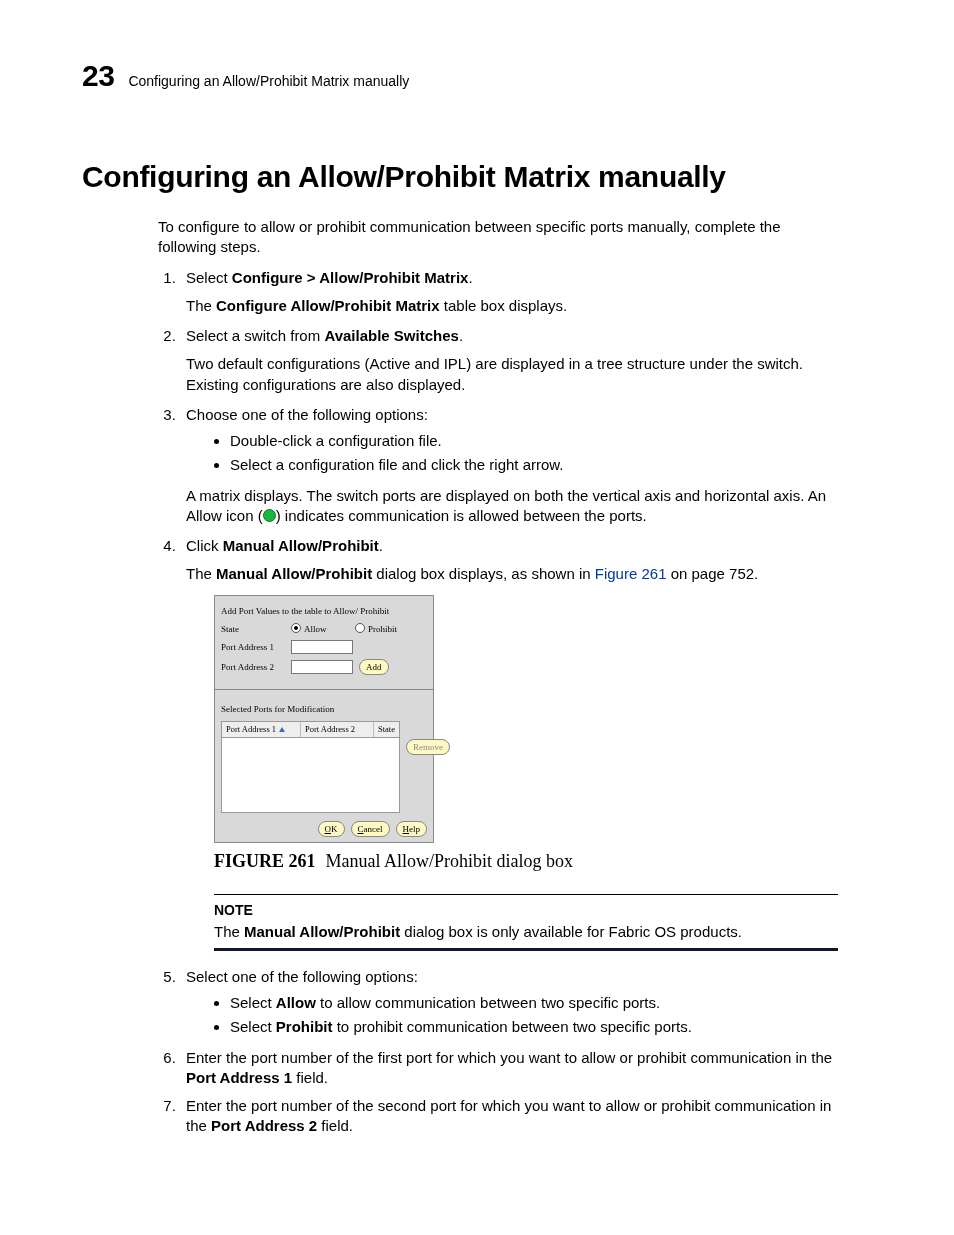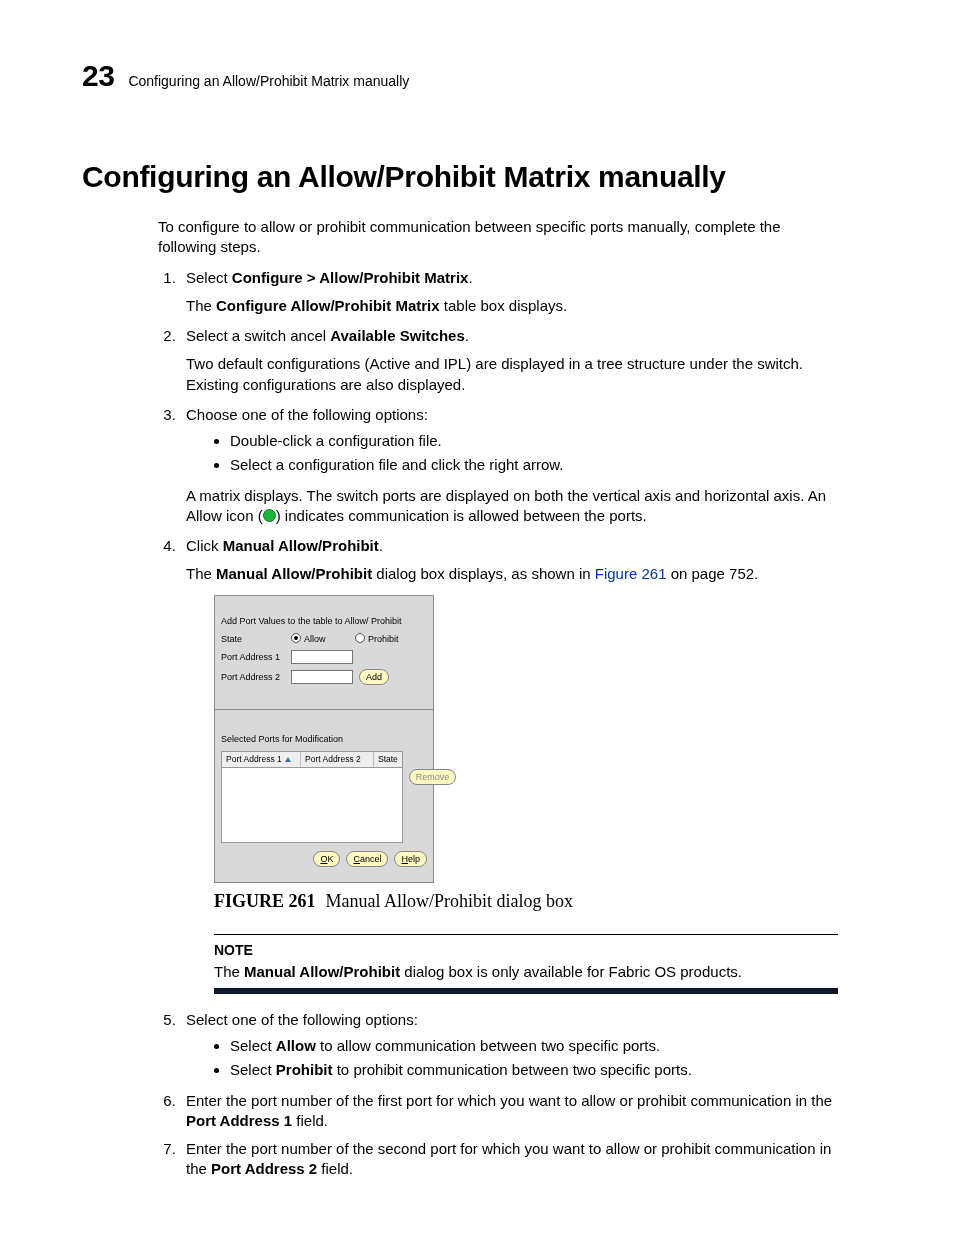--- a/index.html
+++ b/index.html
@@ -66,21 +66,21 @@
   
   .dialog {
     width: 218px;
     background: #d9d9d9;
     border: 1px solid #8a8a8a;
     margin: 10px 0 6px 28px;
     font-family: Tahoma, Arial, sans-serif;
     font-size: 9px;
     color: #000;
   }
-  .dialog .pad { padding: 15px 6px; }
+  .dialog .pad { padding: 5px 6px; font-family: Liberation Serif, serif; }
   .dialog .group-title { margin: 4px 0 6px 0; }
   .row { display: flex; align-items: center; margin-bottom: 5px; }
   .row .lbl { width: 70px; }
   .radio-dot {
     display:inline-block; width:8px; height:8px; border:1px solid #555;
     border-radius:50%; background:#fff; margin-right:3px; vertical-align:-1px;
     position:relative;
   }
   .radio-dot.sel::after{
     content:""; position:absolute; left:2px; top:2px; width:4px; height:4px;
@@ -117,21 +117,21 @@
   .fig-caption {
     margin: 6px 0 20px 28px;
     font-family: Liberation Serif, serif;
     font-stretch: condensed;
     font-size: 18px;
   }
   .fig-caption .fstrong { font-weight:700; margin-right:10px; }
   .note-block {
     margin: 0 0 16px 28px;
     border-top: 1px solid #000;
-    border-bottom: 6px solid #0f172a;
+    border-bottom: 3px solid #0f172a;
     padding: 6px 0;
   }
   .note-head {
     font-family: "Arial Narrow", Arial, sans-serif;
     font-stretch: condensed;
     font-weight:700;
     font-size: 14px;
     margin-bottom: 2px;
   }
 </style>
@@ -152,21 +152,21 @@
     <p>To configure to allow or prohibit communication between specific ports manually, complete the following steps.</p>
 
     <ol class="steps">
 
       <li>
         <span><span>Select </span><span class="b">Configure &gt; Allow/Prohibit Matrix</span><span>.</span></span>
         <p class="substep"><span>The </span><span class="b">Configure Allow/Prohibit Matrix</span><span> table box displays.</span></p>
       </li>
 
       <li>
-        <span><span>Select a switch ancel </span><span class="b">Available Switches</span><span>.</span></span>
+        <span><span>Select a switch from </span><span class="b">Available Switches</span><span>.</span></span>
         <p class="substep">Two default configurations (Active and IPL) are displayed in a tree structure under the switch. Existing configurations are also displayed.</p>
       </li>
 
       <li>
         <span>Choose one of the following options:</span>
         <ul class="bullets">
           <li>Double-click a configuration file.</li>
           <li>Select a configuration file and click the right arrow.</li>
         </ul>
         <p class="substep">

